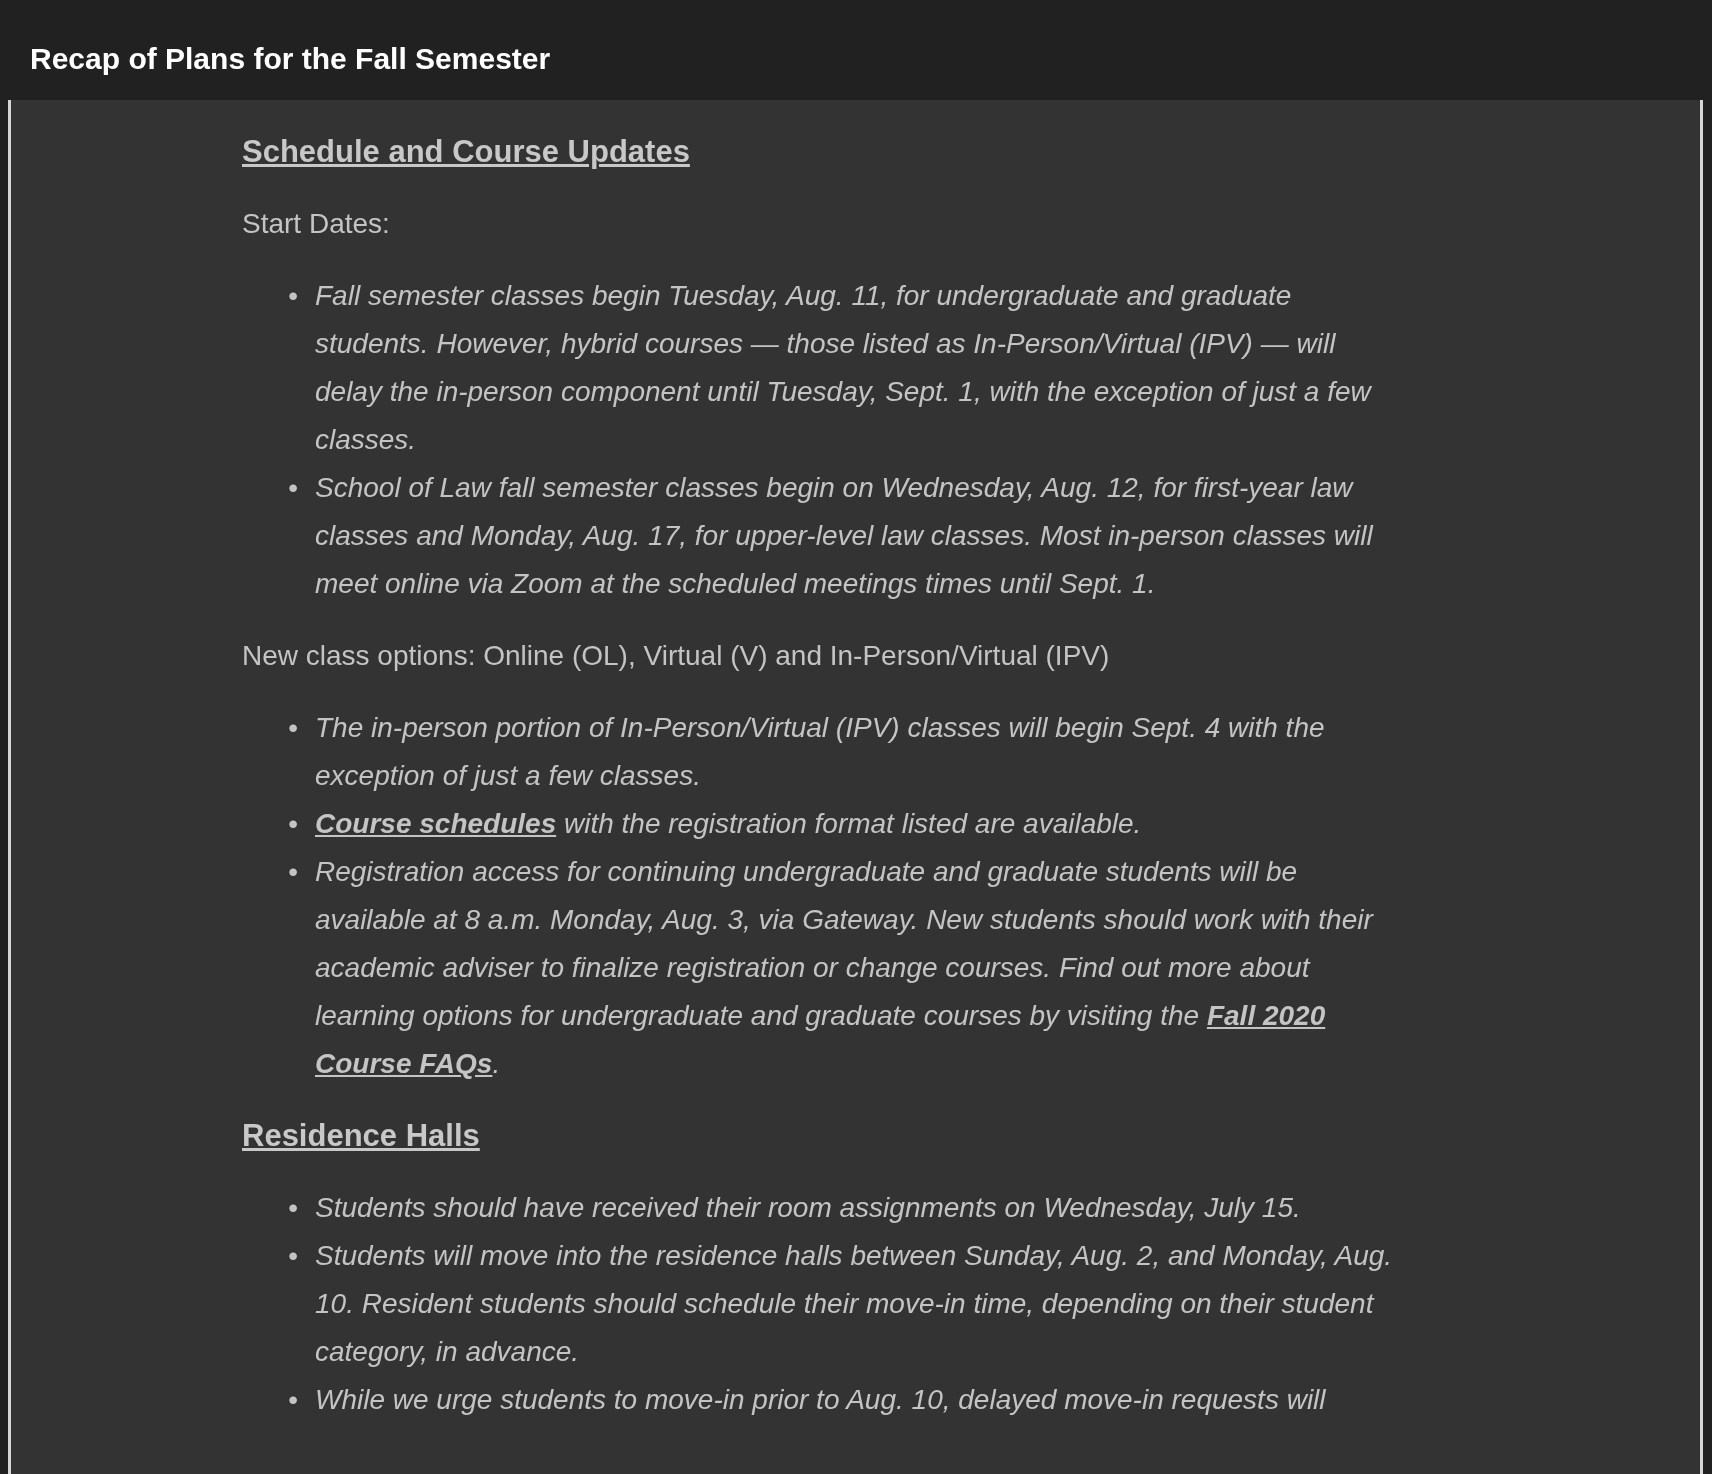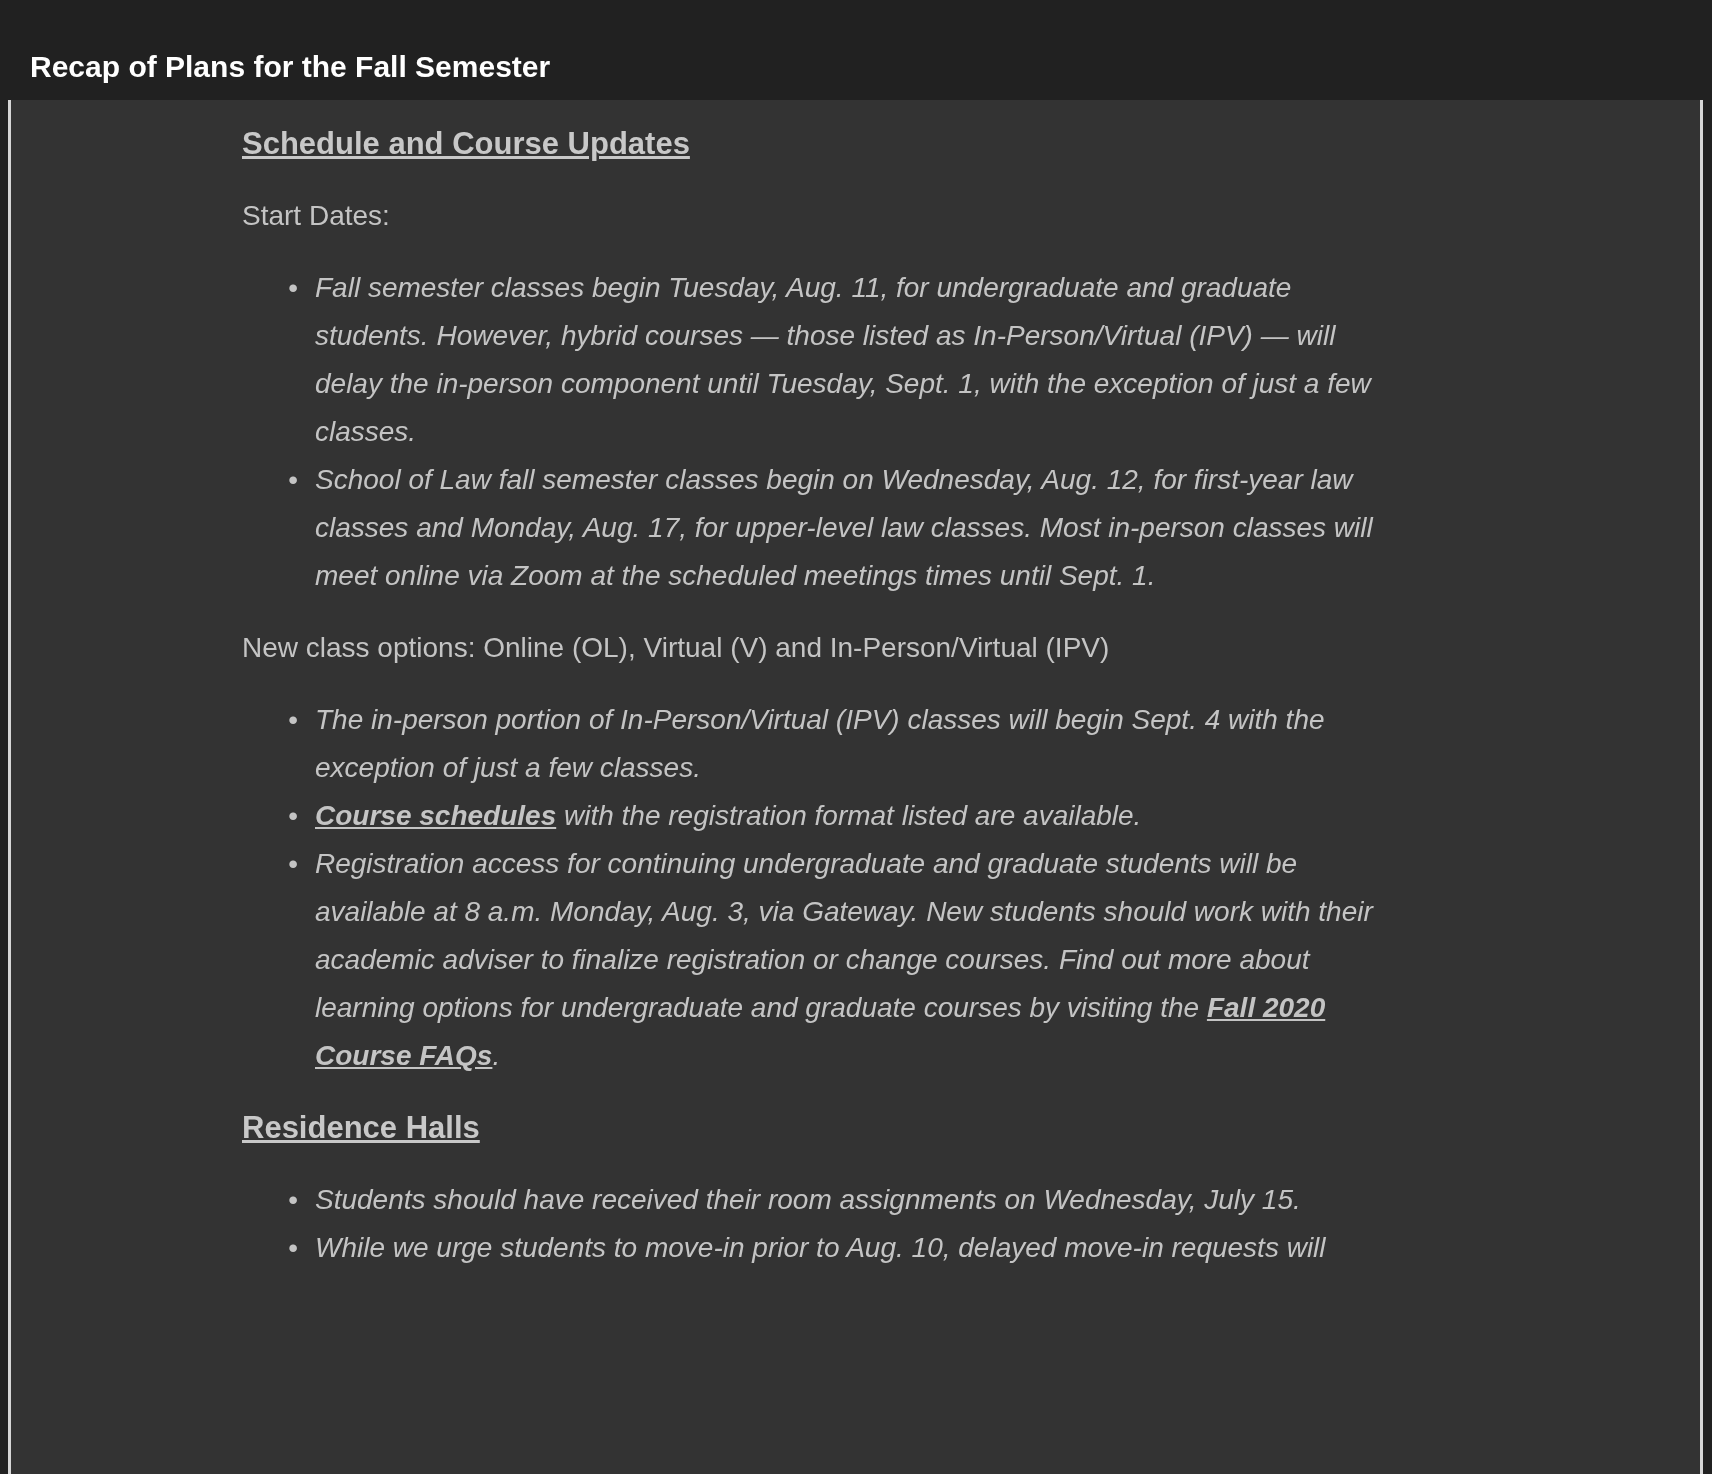--- a/index.html
+++ b/index.html
@@ -8,21 +8,21 @@
     width: 1712px;
     height: 1474px;
     overflow: hidden;
     background: #212121;
     font-family: "Liberation Sans", sans-serif;
   }
 
   
   .titlebar {
     position: absolute;
-    left: 0; top: 8px;
+    left: 0; top: 0;
     width: 1712px;
     height: 108px;
     background: #212121;
   }
   .titlebar .title {
     position: absolute;
     left: 30px;
     top: 40px;
     font-size: 30px;
     line-height: 38px;
@@ -47,21 +47,21 @@
 
   .doc {
     margin-left: 231px;
     width: 1160px;
     padding-top: 12px;
     color: #c4c4c4;
     font-size: 28px;
     line-height: 48px;
   }
   .doc > * { margin: 24px 0 0 0; }
-  .doc > :first-child { margin-top: 8px; }
+  .doc > :first-child { margin-top: 16px; }
 
   .doc h3 {
     font-size: 31px;
     line-height: 48px;
     font-weight: 700;
     text-decoration: underline;
     color: #c8c8c8;
   }
 
   .doc p { padding: 0; }
@@ -114,17 +114,18 @@
       <li>The in-person portion of In-Person/Virtual (IPV) classes will begin Sept. 4 with the exception of just a few classes.</li>
       <li><a href="#">Course schedules</a><span> with the registration format listed are available.</span></li>
       <li><span>Registration access for continuing undergraduate and graduate students will be available at 8 a.m. Monday, Aug. 3, via Gateway. New students should work with their academic adviser to finalize registration or change courses. Find out more about learning options for undergraduate and graduate courses by visiting the </span><a href="#">Fall 2020 Course FAQs</a><span>.</span></li>
     </ul>
 
     <h3>Residence Halls</h3>
 
 
     <ul>
       <li>Students should have received their room assignments on Wednesday, July 15.</li>
+      <li>Students will move into the residence halls between Sunday, Aug. 2, and Monday, Aug. 10. Resident students should schedule their move-in time, depending on their student category, in advance.</li>
       <li>While we urge students to move-in prior to Aug. 10, delayed move-in requests will</li>
     </ul>
 
   </div>
 </div>
 
 </body></html>

